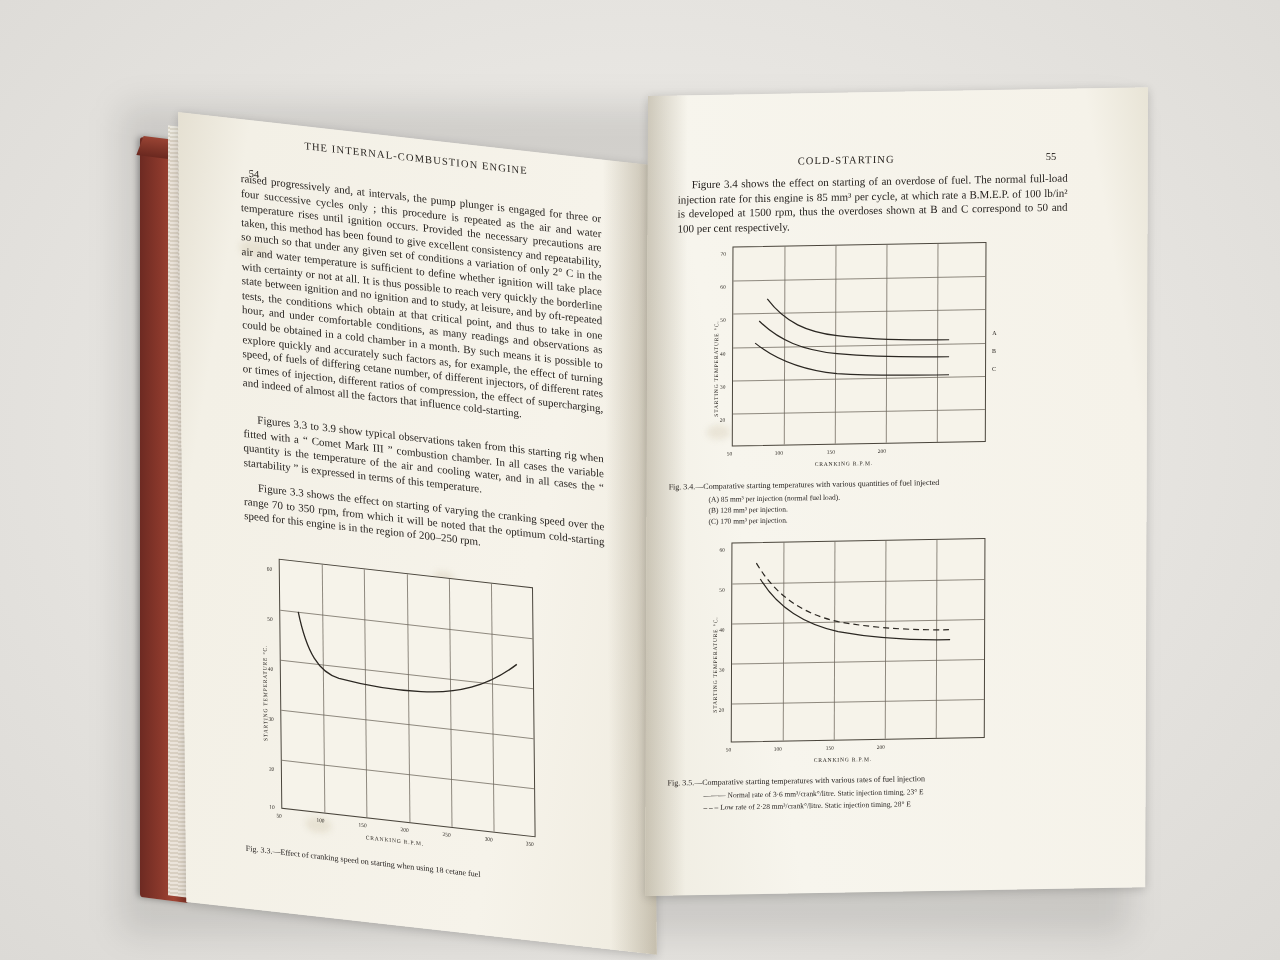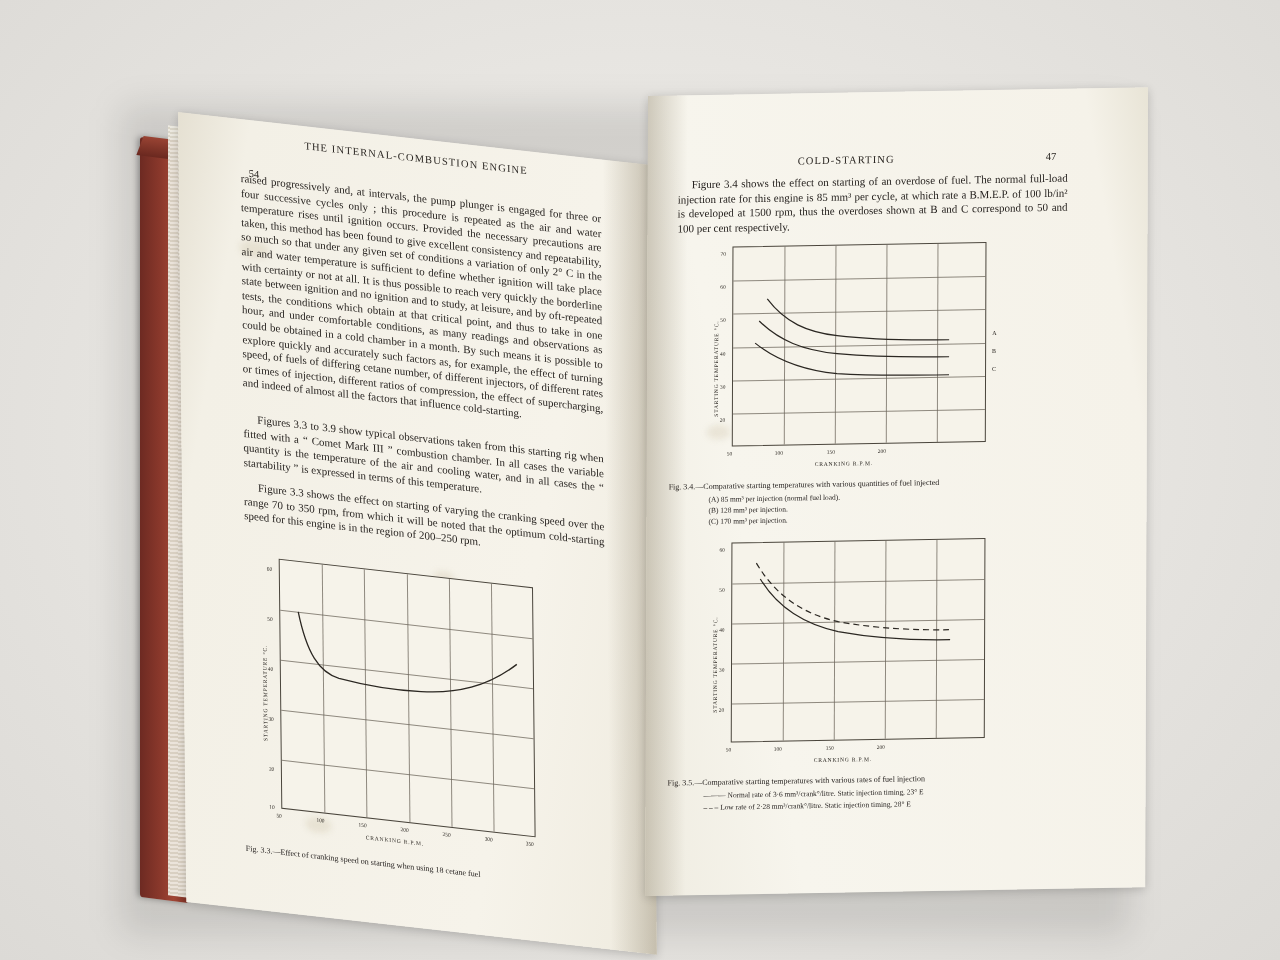--- a/index.html
+++ b/index.html
@@ -167,21 +167,21 @@
     </div>
     <div class="gutter-l"></div>
   </div>
 
   <div class="page page-right">
     <div class="inner">
       <div class="stain" style="left:60px;top:330px;width:24px;height:15px;"></div>
       <div class="stain" style="left:300px;top:520px;width:20px;height:13px;"></div>
 
       <div class="run-head" style="left:150px;top:62px;">COLD-STARTING</div>
-      <div class="folio" style="left:398px;top:62px;">47</div>
+      <div class="folio" style="left:398px;top:62px;">55</div>
 
       <div class="para" style="left:30px;top:82px;width:390px;text-indent:14px;">Figure 3.4 shows the effect on starting of an overdose of fuel. The normal full-load injection rate for this engine is 85 mm³ per cycle, at which rate a B.M.E.P. of 100 lb/in² is developed at 1500 rpm, thus the overdoses shown at B and C correspond to 50 and 100 per cent respectively.</div>
 
       <div>
         <div class="fig" style="left:85px;top:152px;width:254px;height:200px;">
           <div class="grid-v" style="left:51px;top:0;height:100%"></div>
           <div class="grid-v" style="left:102px;top:0;height:100%"></div>
           <div class="grid-v" style="left:153px;top:0;height:100%"></div>
           <div class="grid-v" style="left:204px;top:0;height:100%"></div>
           <div class="grid-h" style="top:33px;left:0;width:100%"></div>

